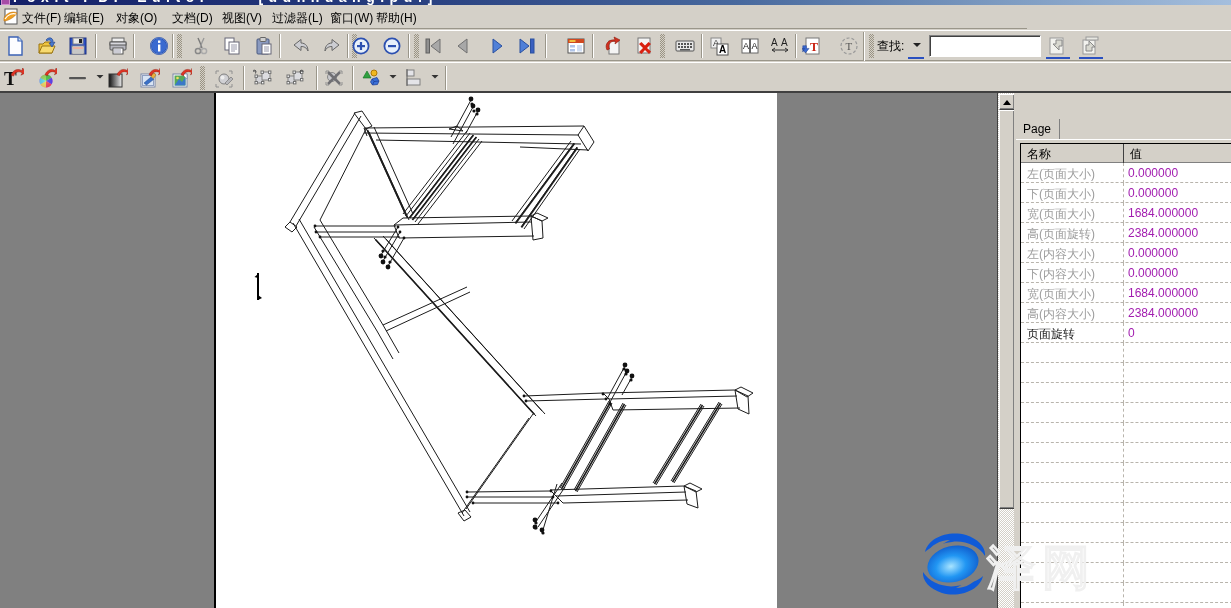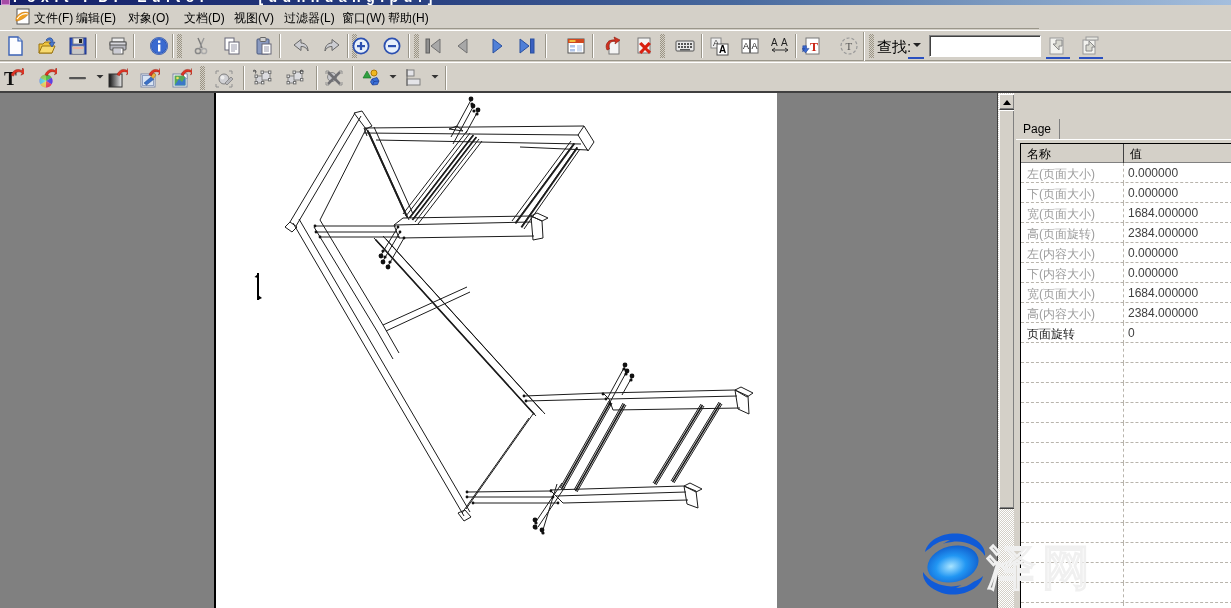--- a/index.html
+++ b/index.html
@@ -1,20 +1,20 @@
 <!DOCTYPE html>
 <html><head>
 <meta charset="utf-8">
 <style>
 *{margin:0;padding:0;box-sizing:border-box;}
 html,body{width:1231px;height:608px;overflow:hidden;font-family:"Liberation Sans",sans-serif;background:#d4d0c8;position:relative;}
 #titlebar{position:absolute;left:0;top:0;width:1231px;height:5px;background:linear-gradient(to right,#141f68 0%,#243a7c 30%,#48699e 60%,#7e9cc2 82%,#a4bedd 100%);overflow:hidden;z-index:5;}
 #titlebar .ticon{position:absolute;left:1px;top:-5px;width:9px;height:10px;background:#a64ca6;border:1px solid #d090d0;}
 #titlebar .ttext{position:absolute;left:13px;top:-11px;color:#fff;font-weight:bold;font-size:14px;letter-spacing:5.5px;white-space:pre;}
-#menubar{position:absolute;left:0;top:5px;width:1027px;height:24px;background:#d4d0c8;border-bottom:1px solid #9a968a;margin-left:12px;}
+#menubar{position:absolute;left:0;top:5px;width:1027px;height:24px;background:#d4d0c8;border-bottom:1px solid #9a968a;}
 #menubar .mi{position:absolute;top:5px;font-size:12px;color:#000;white-space:pre;}
 #toolbar1{position:absolute;left:0;top:30px;width:1231px;height:31px;background:#d4d0c8;border-top:1px solid #fff;border-bottom:1px solid #9a968a;}
 #toolbar2{position:absolute;left:0;top:62px;width:1231px;height:29px;background:#d4d0c8;border-top:1px solid #fff;}
 .ticon2{position:absolute;top:5px;}
 .sep{position:absolute;top:3px;width:2px;height:24px;border-left:1px solid #9a968a;border-right:1px solid #fff;}
 .grip{position:absolute;top:3px;width:5px;height:24px;background:repeating-conic-gradient(#9a9484 0% 25%,rgba(0,0,0,0) 0% 50%) 0 0/2px 2px;}
 #canvas{position:absolute;left:0;top:91px;width:1231px;height:517px;background:#808080;border-top:2px solid #404040;}
 #page{position:absolute;left:214px;top:0px;width:563px;height:515px;background:#fff;border-left:2px solid #000;}
 #caret{position:absolute;left:251px;top:178px;width:14px;height:32px;}
 #vsb{position:absolute;left:997px;top:0px;width:17px;height:515px;background:repeating-conic-gradient(#fff 0% 25%,#d4d0c8 0% 50%) 0 0/2px 2px;border-left:1px solid #404040;}
@@ -25,21 +25,21 @@
 #ptab .t{position:absolute;left:2px;top:26px;width:44px;height:20px;border-right:1px solid #808080;color:#000;font-size:12px;padding:3px 0 0 7px;}
 #ptabline{position:absolute;left:2px;top:46px;width:215px;height:1px;background:#fff;}
 #ptable{position:absolute;left:6px;top:50px;width:211px;height:467px;background:#fff;border-left:1px solid #000;border-top:1px solid #000;font-size:12px;}
 #phead{position:absolute;left:0;top:0;width:212px;height:19px;background:#d4d0c8;border-bottom:1px solid #808080;}
 #phead .h1{position:absolute;left:6px;top:2px;color:#000;}
 #phead .h2{position:absolute;left:109px;top:2px;color:#000;}
 #phead .hd{position:absolute;left:102px;top:0;width:1px;height:19px;background:#404040;}
 .prow{position:absolute;left:0;width:212px;height:20px;border-bottom:1px dashed #b8b4ac;}
 .prow .c1{position:absolute;left:6px;top:3px;color:#9c9c9c;}
 .prow .c1.dark{color:#1c1c1c;}
-.prow .c2{position:absolute;left:107px;top:3px;color:#404040;}
+.prow .c2{position:absolute;left:107px;top:3px;color:#a21caf;}
 .prow .vd{position:absolute;left:102px;top:0;width:1px;height:20px;border-left:1px dashed #b8b4ac;}
 #wmtext{position:absolute;left:987px;top:536px;font-size:48px;font-weight:bold;color:rgba(255,255,255,0);-webkit-text-stroke:1.1px #f0f0f0;letter-spacing:7px;z-index:30;}
 </style>
 </head>
 <body>
 <div id="titlebar">
  <div class="ticon"></div>
  <div class="ttext">Foxit PDF Editor  -  [dunhuang.pdf]</div>
 </div>
 <div id="menubar">
@@ -208,21 +208,21 @@
     </svg>
 <svg class="ticon2" style="left:802px;" width="20" height="20" viewBox="0 0 20 20">
       <rect x="4" y="2" width="13" height="16" fill="#fff" stroke="#777"></rect>
       <text x="8" y="15" font-size="12" font-weight="bold" fill="#c82010" font-family="Liberation Serif">T</text>
       <path d="M2 10 V3 H6 V6 L9 6 L5 11 L1 6 H4 Z" fill="#3a6ad0" stroke="#1a3a90" stroke-width="0.5" transform="translate(-1,7) scale(0.9)"></path>
     </svg>
 <svg class="ticon2" style="left:839px;" width="20" height="20" viewBox="0 0 20 20">
       <circle cx="10" cy="10" r="8" fill="none" stroke="#999" stroke-width="1.2" stroke-dasharray="3 2"></circle>
       <text x="6.5" y="14" font-size="11" fill="#555" font-family="Liberation Serif">T</text>
     </svg>
-<span style="position:absolute;left:877px;top:7px;font-size:15px">查找:</span>
+<span style="position:absolute;left:877px;top:7px;font-size:12px">查找:</span>
 <svg class="ticon2" style="left:911px;top:10px" width="12" height="8" viewBox="0 0 12 8">
       <path d="M2 2 L6 6 L10 2 Z" fill="#222"></path>
     </svg>
 <div style="position:absolute;left:908px;top:26px;width:16px;height:2px;background:#2a50c0"></div>
 <div style="position:absolute;left:929px;top:4px;width:112px;height:22px;background:#fff;border-top:1.5px solid #808080;border-left:1.5px solid #808080;border-bottom:1.5px solid #fff;border-right:1.5px solid #fff;box-shadow:inset 1px 1px 0 #404040"></div>
 <svg class="ticon2" style="left:1048px;" width="20" height="20" viewBox="0 0 20 20">
       <rect x="2" y="2" width="13" height="16" fill="#f2f2ee" stroke="#999"></rect>
       <path d="M5 14 L11 14 L11 10 L14 10 L8 4 L8 8 L5 8 Z" fill="#d8d8d0" stroke="#888" transform="rotate(180 9.5 9)"></path>
     </svg>
 <div style="position:absolute;left:1046px;top:26px;width:24px;height:2px;background:#2a50c0"></div>

